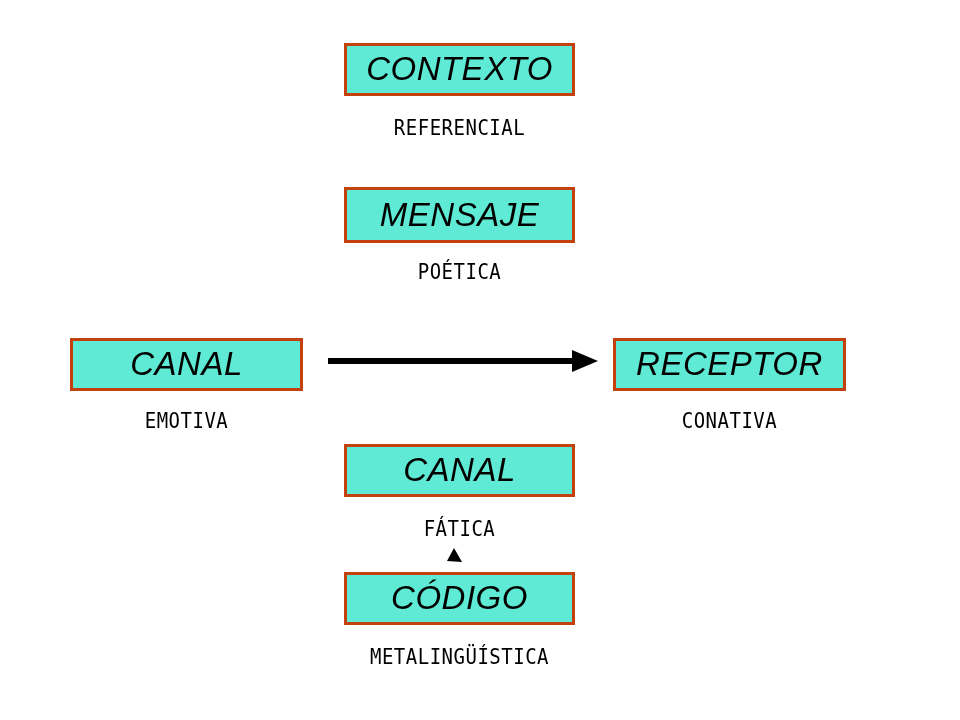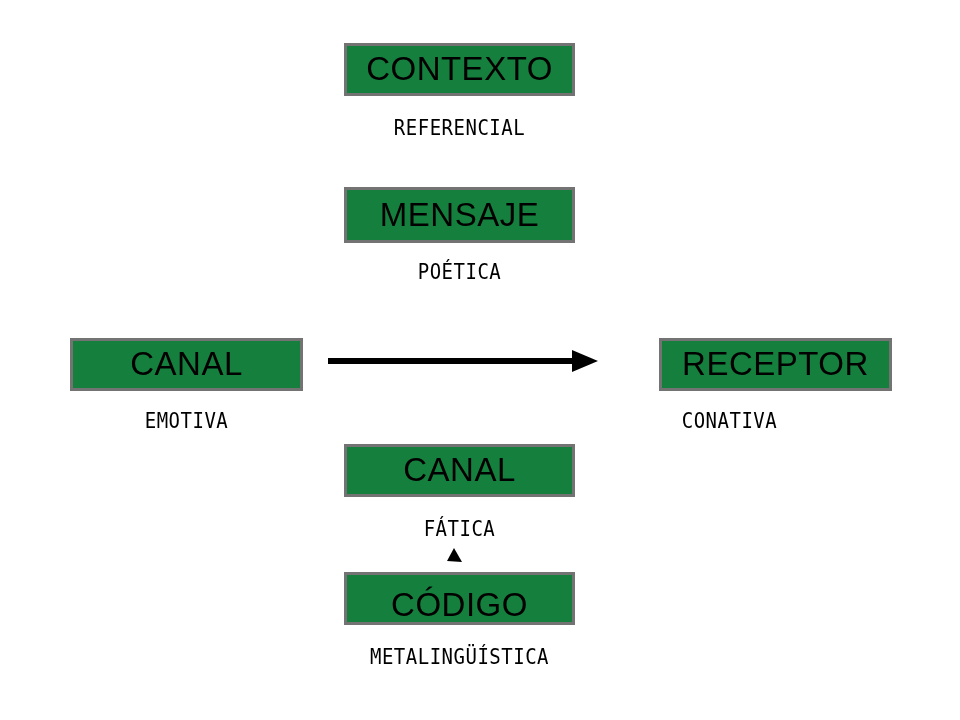--- a/index.html
+++ b/index.html
@@ -22,42 +22,43 @@
     left: 0;
     top: 0;
     width: 960px;
     height: 720px;
   }
 
   
   .factor-box {
     position: absolute;
     box-sizing: border-box;
-    border: 3px solid #737373;
-    background: #15803d;
+    border: 3px solid #c2410c;
+    background: #5eead4;
     display: flex;
     align-items: center;
     justify-content: center;
+    font-style: italic;
   }
   .factor-box .box-label {
     font-family: "Liberation Sans", sans-serif;
     font-size: 33px;
     line-height: 1;
     letter-spacing: 0.5px;
     color: #000000;
     white-space: nowrap;
     transform: translateY(-1px);
   }
 
   #box-contexto  { left: 344px; top: 43px;  width: 231px; height: 53px; }
   #box-mensaje   { left: 344px; top: 187px; width: 231px; height: 56px; }
   #box-emisor    { left: 70px;  top: 338px; width: 233px; height: 53px; }
-  #box-receptor  { left: 613px; top: 338px; width: 233px; height: 53px; margin-left: 46px; }
+  #box-receptor  { left: 613px; top: 338px; width: 233px; height: 53px; }
   #box-canal     { left: 344px; top: 444px; width: 231px; height: 53px; justify-content: center; }
-  #box-codigo    { left: 344px; top: 572px; width: 231px; height: 53px; align-items: flex-end; }
+  #box-codigo    { left: 344px; top: 572px; width: 231px; height: 53px; }
 
   
   .function-label {
     position: absolute;
     font-family: "DejaVu Sans Mono", "Liberation Mono", monospace;
     font-size: 19px;
     line-height: 1;
     letter-spacing: 0.5px;
     color: #000000;
     white-space: nowrap;

